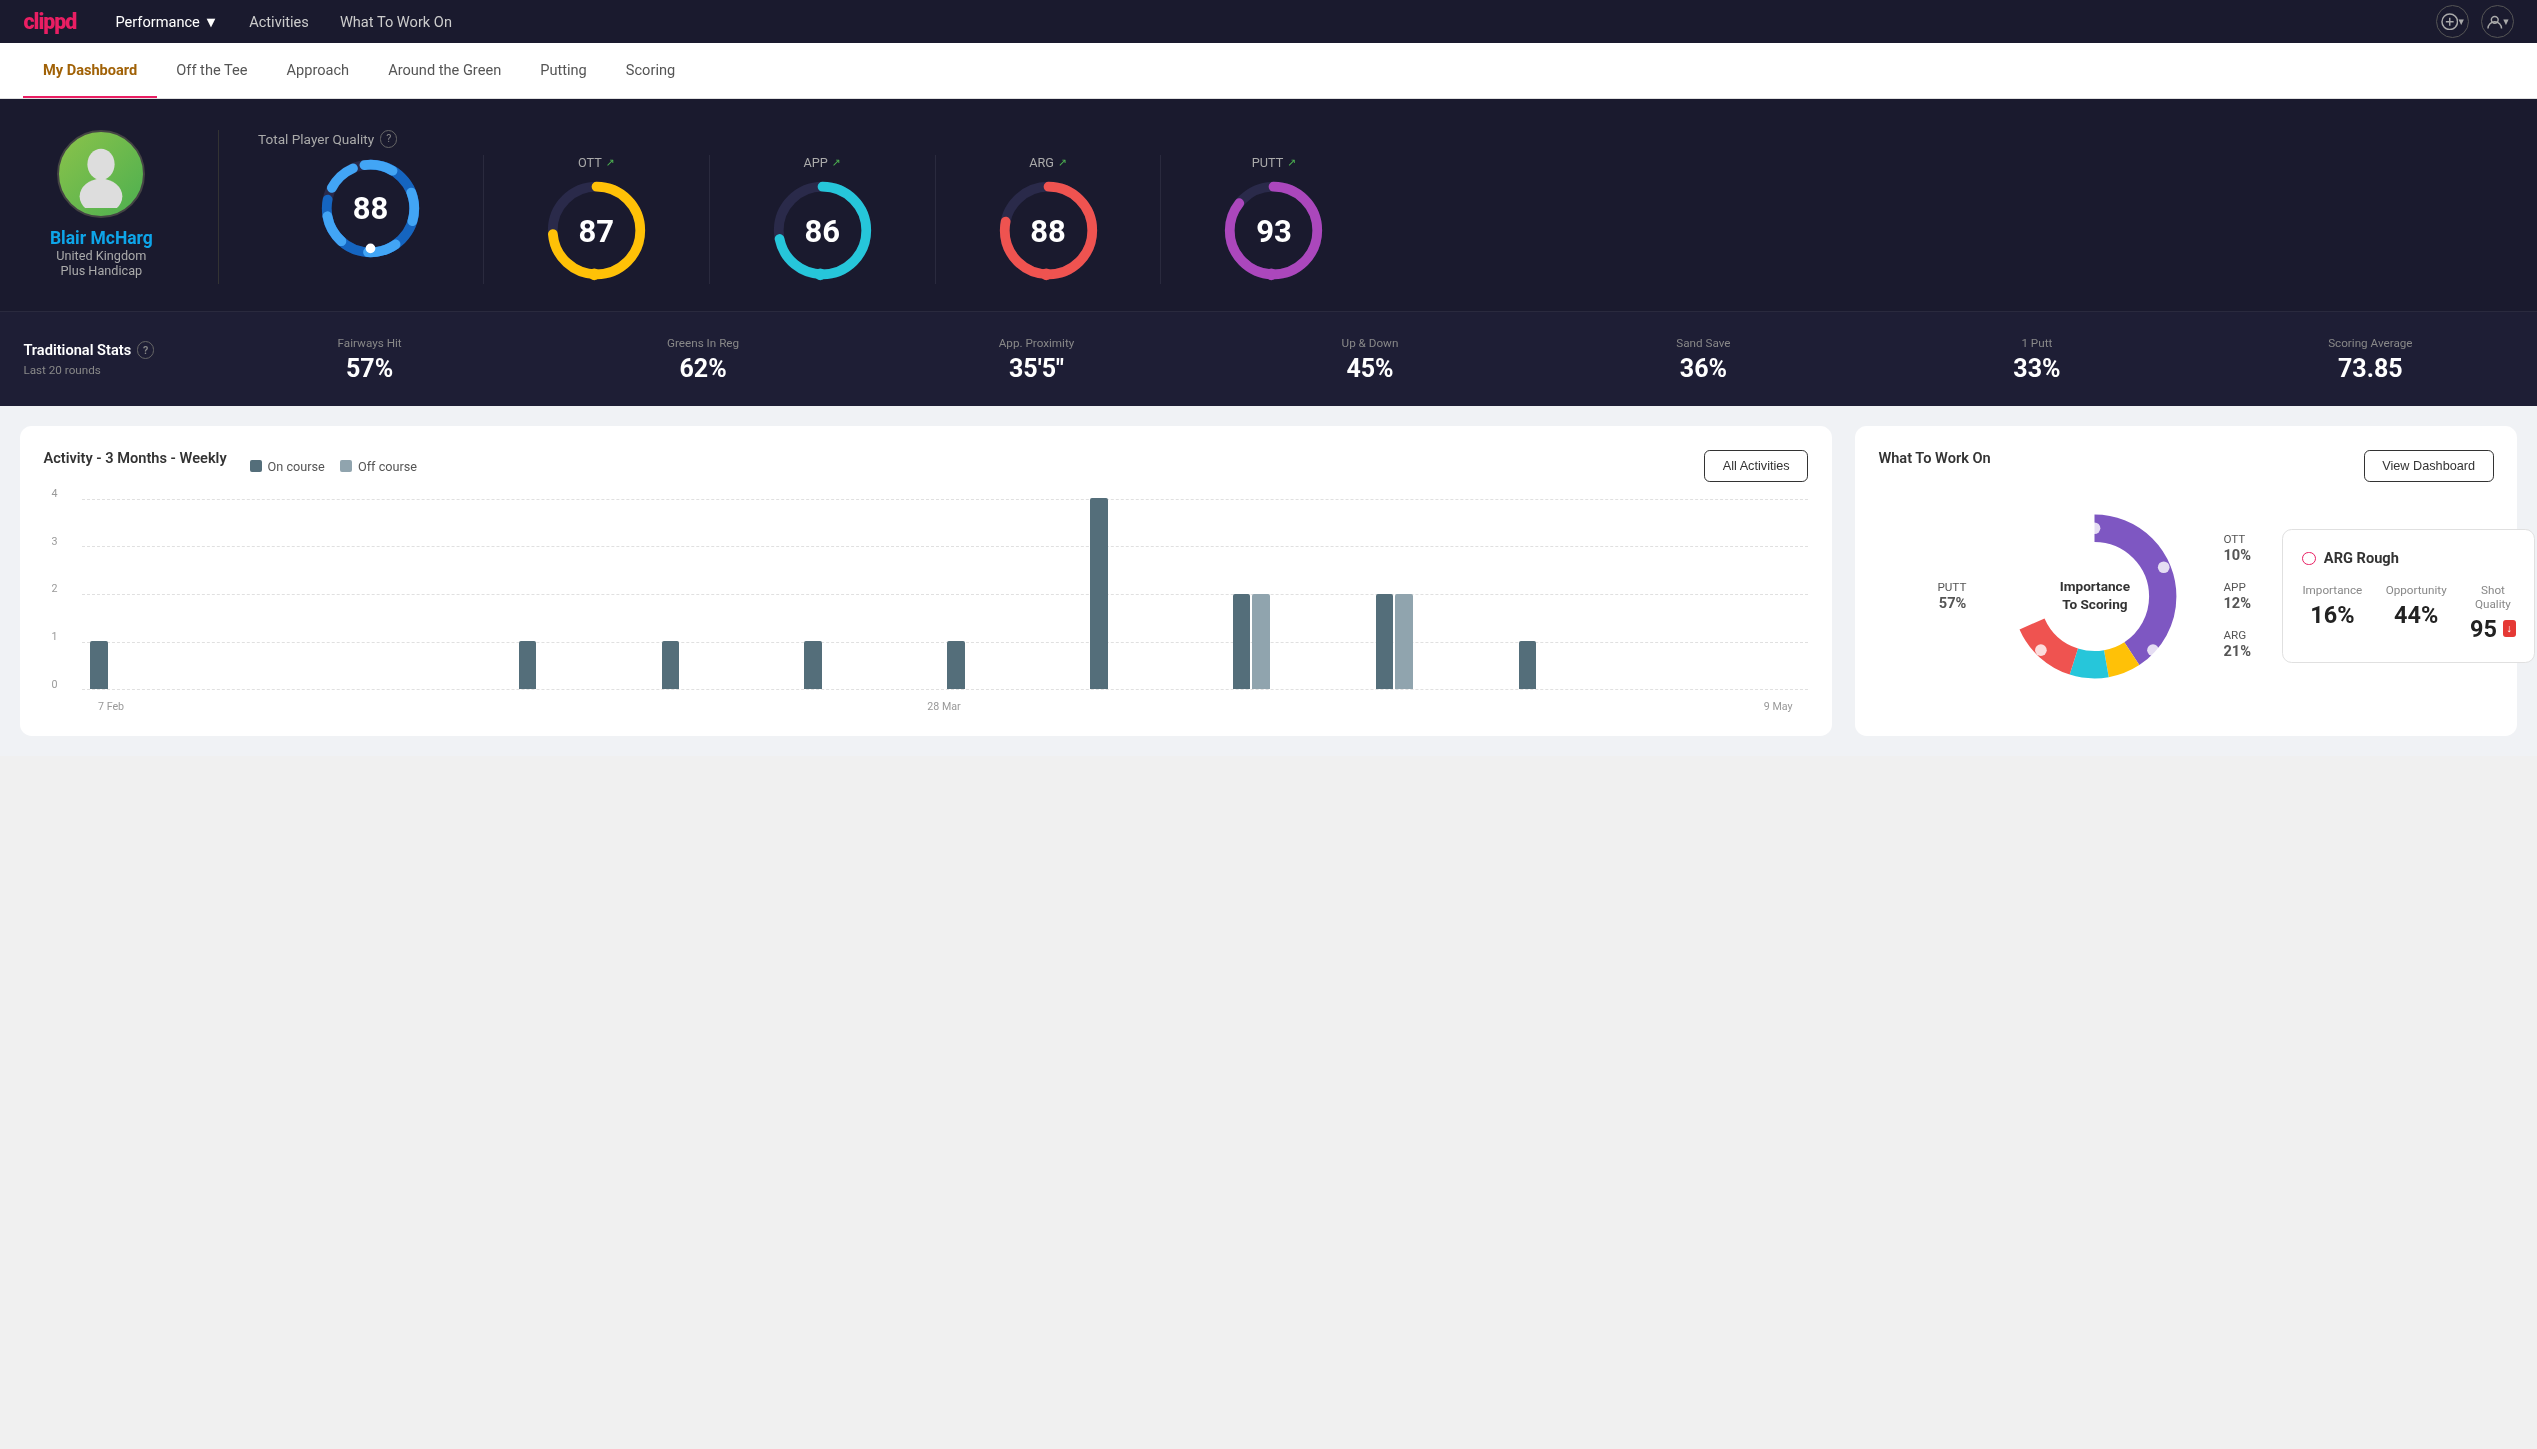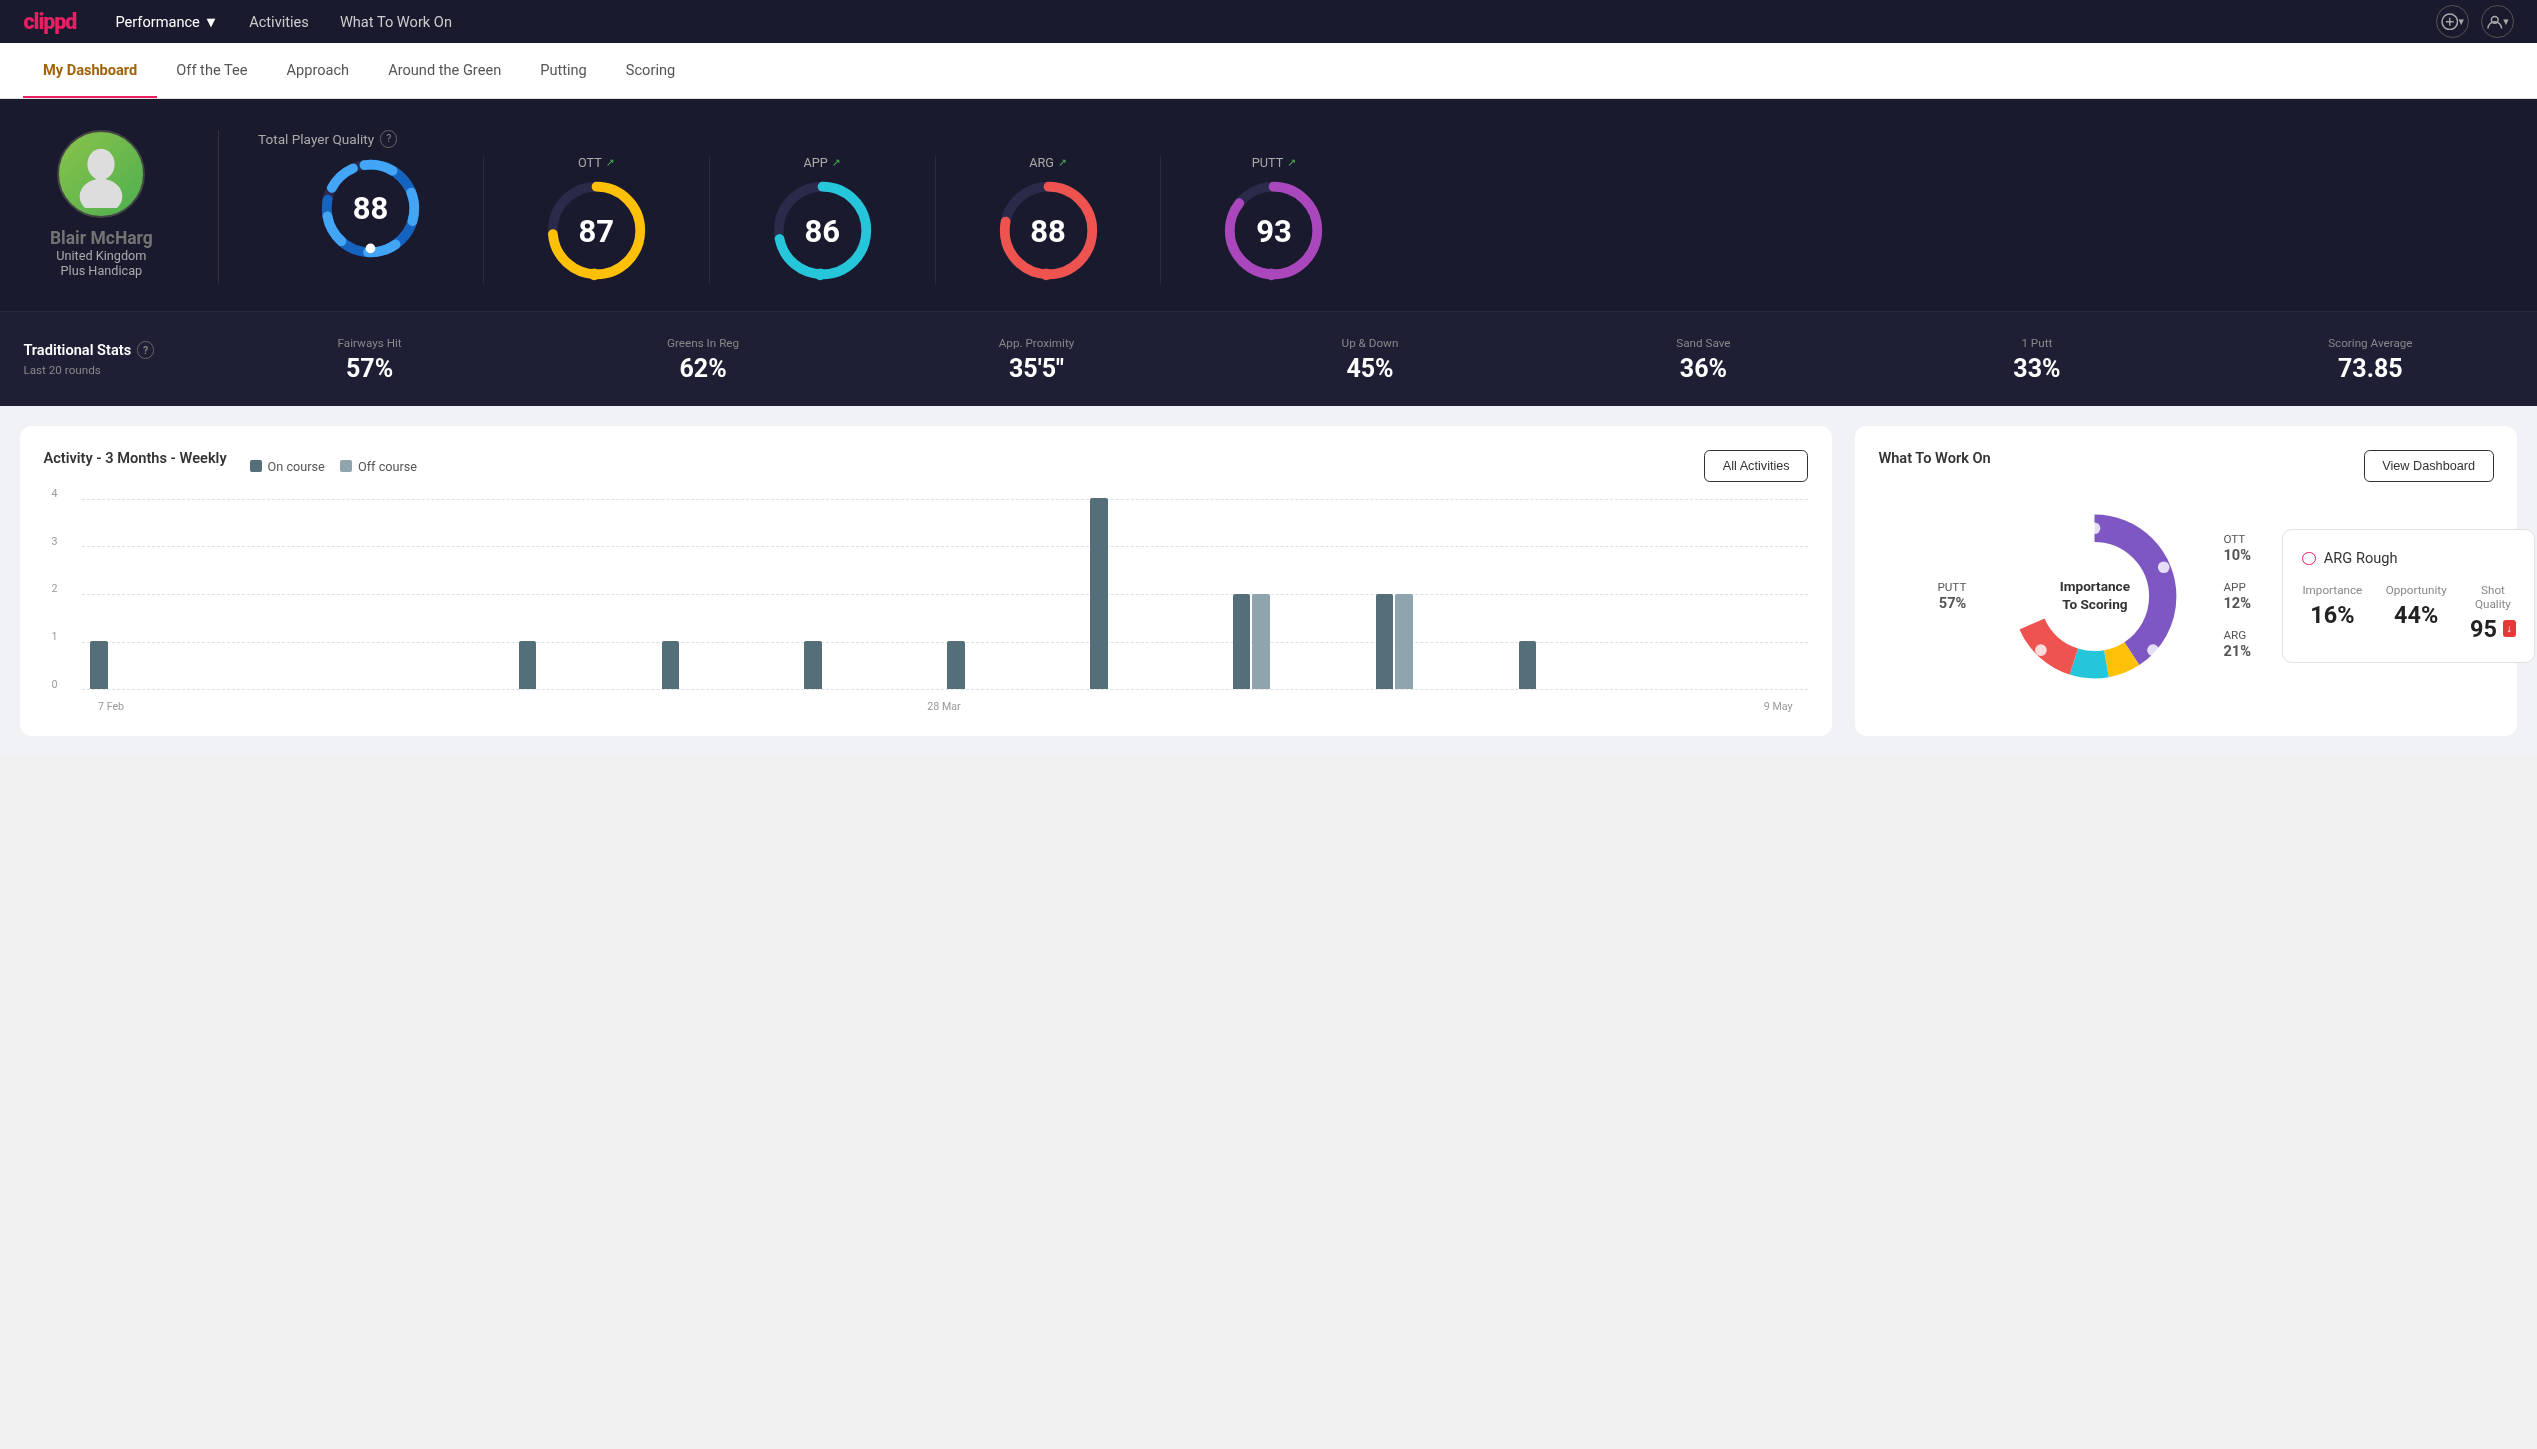--- a/index.html
+++ b/index.html
@@ -42,21 +42,21 @@
     .hero { background: #1a1a2e; padding: 31px 23.4px 27px; }
     .hero-inner { display: flex; align-items: flex-start; gap: 31px; max-width: 1363px; }
     .player-info { display: flex; flex-direction: column; align-items: center; min-width: 156px; }
     .avatar {
       width: 88px; height: 88px; border-radius: 50%;
       background: linear-gradient(135deg, #8bc34a, #4caf50);
       display: flex; align-items: center; justify-content: center;
       font-size: 35px; overflow: hidden; border: 2.9px solid #444;
     }
     .avatar svg { width: 68px; height: 68px; }
-    .player-name { font-size: 17.5px; font-weight: 700; margin-top: 9.7px; color: #737373; }
+    .player-name { font-size: 17.5px; font-weight: 700; margin-top: 9.7px; color: #0ea5e9; }
     .player-country { font-size: 12.7px; color: #aaa; }
     .player-handicap { font-size: 12.7px; color: #aaa; }
 
     .stats-divider { width: 1px; background: #333; align-self: stretch; margin: 0 7.8px; }
 
     .quality-section { flex: 1; }
     .quality-title { font-size: 13.6px; color: #aaa; margin-bottom: 7px; display: flex; align-items: center; gap: 5.8px; }
     .quality-title .help-icon { width: 17.5px; height: 17.5px; border: 1px solid #666; border-radius: 50%; display: inline-flex; align-items: center; justify-content: center; font-size: 10.7px; color: #888; }
 
     .gauges { display: flex; gap: 0; flex: 1; }
@@ -116,21 +116,21 @@
     }
 
     .donut-section { display: flex; align-items: center; gap: 31px; }
     .donut-container { position: relative; width: 195px; height: 195px; flex-shrink: 0; }
     .donut-container svg { position: absolute; top: 0; left: 0; }
     .donut-center { position: absolute; top: 50%; left: 50%; transform: translate(-50%, -50%); text-align: center; }
     .donut-center-label { font-size: 13.6px; font-weight: 700; color: #333; line-height: 1.3; }
 
     
     .arg-card { background: #fff; border: 1px solid #e0e0e0; border-radius: 9.7px; padding: 19.5px; min-width: 253px; }
-    .arg-card-title { display: flex; align-items: center; gap: 7.8px; font-size: 14.6px; font-weight: 400; color: #333; margin-bottom: 15.6px; }
+    .arg-card-title { display: flex; align-items: center; gap: 7.8px; font-size: 14.6px; font-weight: 700; color: #333; margin-bottom: 15.6px; }
     .arg-dot { width: 11.7px; height: 11.7px; border-radius: 50%; background: #e91e63; border: 1.9px solid #e91e63; }
     .arg-stats { display: flex; gap: 23.4px; }
     .arg-stat { text-align: center; }
     .arg-stat-label { font-size: 11.7px; color: #888; margin-bottom: 3.9px; }
     .arg-stat-value { font-size: 23.4px; font-weight: 700; color: #222; }
     .arg-stat-value.with-badge { display: flex; align-items: center; gap: 5.8px; }
     .down-badge { background: #e53935; color: #fff; padding: 1.9px 3.9px; border-radius: 2.9px; font-size: 10.7px; }
 
     
     @keyframes none {}

